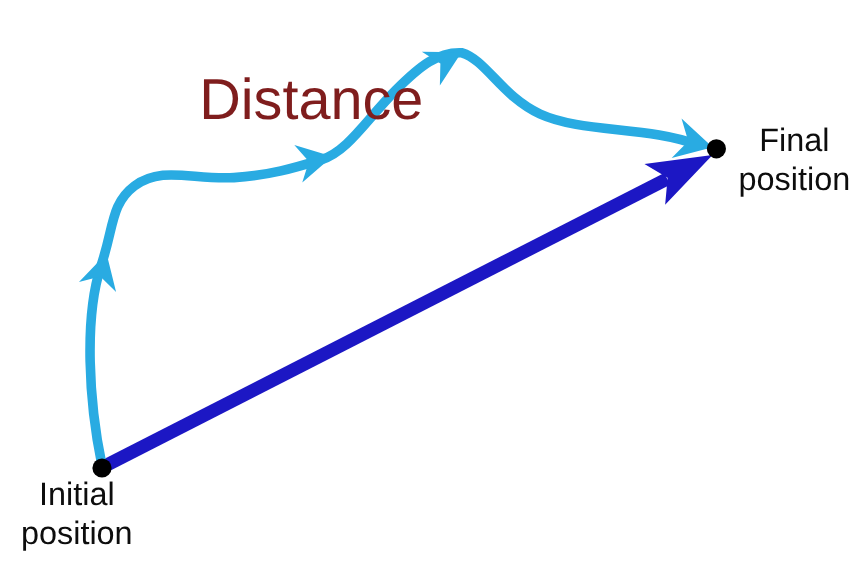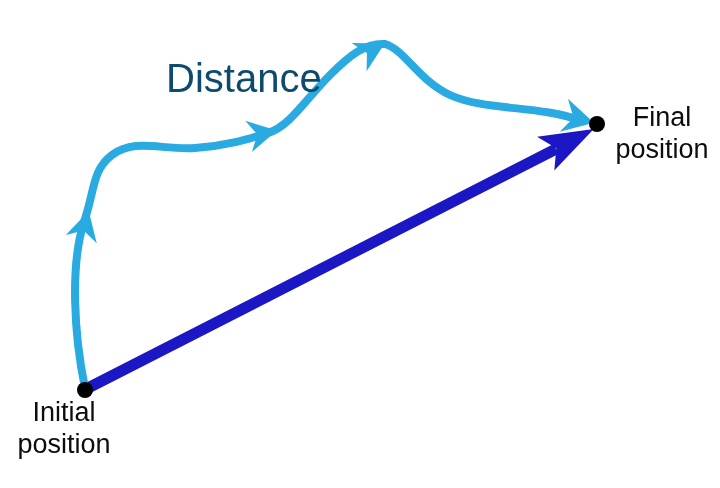--- a/index.html
+++ b/index.html
@@ -21,22 +21,22 @@
     top: 0;
   }
   .label {
     position: absolute;
     white-space: nowrap;
     user-select: none;
   }
   .label-distance {
     left: 166px;
     top: 56px;
-    font-size: 40px;
-    color: #0c4a6e;
+    font-size: 48px;
+    color: #7f1d1d;
   }
   .label-displacement {
     left: 330px;
     top: 270px;
     font-size: 36px;
     color: #1C17C4;
   }
   .label-point {
     text-align: center;
     font-size: 27px;

